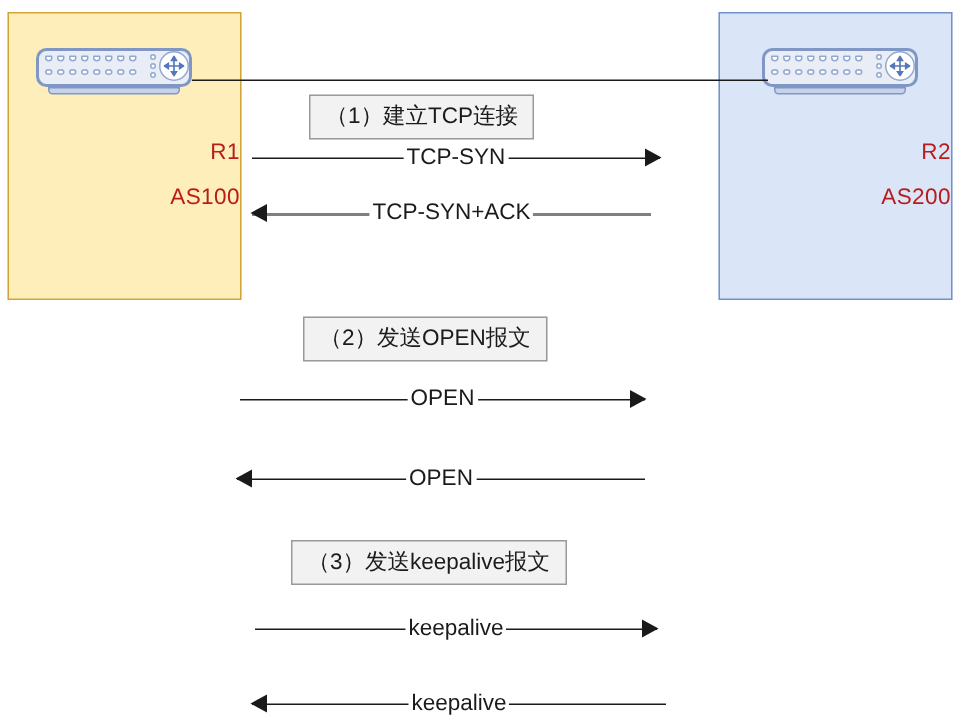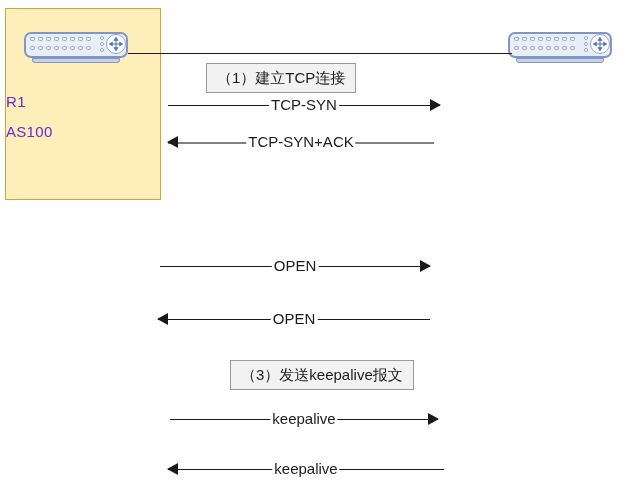--- a/index.html
+++ b/index.html
@@ -35,22 +35,22 @@
     left: 479px;
     top: 8px;
     width: 156px;
     height: 192px;
     background: #dae6f8;
     border: 1px solid #7192c9;
   }
   .as-name, .as-num {
     position: absolute;
     width: 100%;
-    text-align: left;
-    color: #6d28d9;
+    text-align: right;
+    color: #b91c1c;
     font-size: 15px;
     letter-spacing: .3px;
   }
   .as-name { top: 84px; }
   .as-num  { top: 114px; }
 
   
   .router {
     position: absolute;
     width: 104px;
@@ -146,21 +146,21 @@
     color: #1b1b1b;
     font-size: 15px;
     line-height: 28px;
     text-align: center;
     white-space: nowrap;
     padding: 0 10px;
     height: 30px;
   }
   #step-1 { left: 206px; top: 63px; text-align: right;  }
   #step-2 { left: 202px; top: 211px; }
-  #step-3 { left: 194px; top: 360px; margin-left: 36px; }
+  #step-3 { left: 194px; top: 360px; }
 
   
   .msg {
     position: absolute;
     height: 20px;
   }
   .msg .line {
     position: absolute;
     left: 0;
     top: 9px;
@@ -208,20 +208,24 @@
 </head>
 <body>
 
 <div id="canvas">
 
   <div class="as-box" id="as-left">
     <div class="as-name">R1</div>
     <div class="as-num">AS100</div>
   </div>
 
+  <div class="as-box" id="as-right">
+    <div class="as-name">R2</div>
+    <div class="as-num">AS200</div>
+  </div>
 
   <div class="router" id="router-left">
     <div class="body"></div>
     <div class="leds">
       <div class="led-row top">
         <span class="led" style="left:0"></span>
         <span class="led" style="left:8px"></span>
         <span class="led" style="left:16px"></span>
         <span class="led" style="left:24px"></span>
         <span class="led" style="left:32px"></span>
@@ -300,20 +304,21 @@
           <polygon points="13.4,7 10.8,5.4 10.8,8.6"></polygon>
         </g>
       </svg>
     </div>
     <div class="foot"></div>
   </div>
 
   <div id="peer-link"></div>
 
   <div class="step-box" id="step-1">（1）建立TCP连接</div>
+  <div class="step-box" id="step-2">（2）发送OPEN报文</div>
   <div class="step-box" id="step-3">（3）发送keepalive报文</div>
 
   <div class="msg to-right" id="msg-syn">
     <div class="line"></div>
     <div class="head"></div>
     <div class="caption">TCP-SYN</div>
   </div>
 
   <div class="msg to-left gray" id="msg-synack">
     <div class="line"></div>

